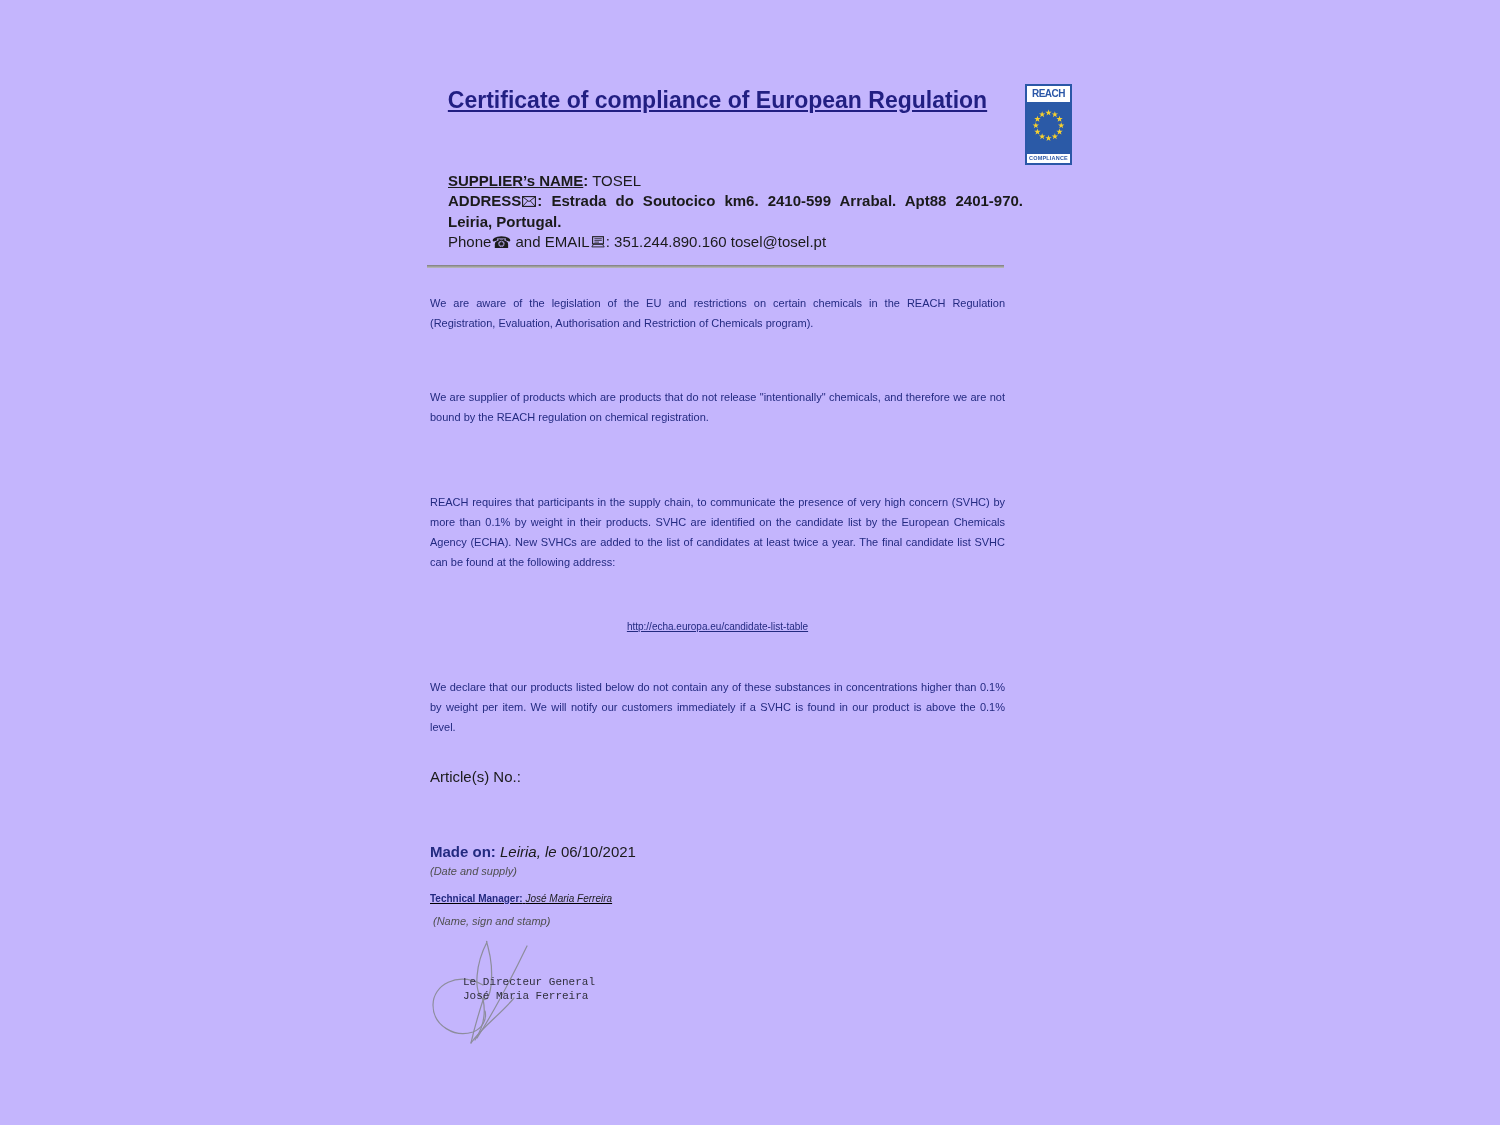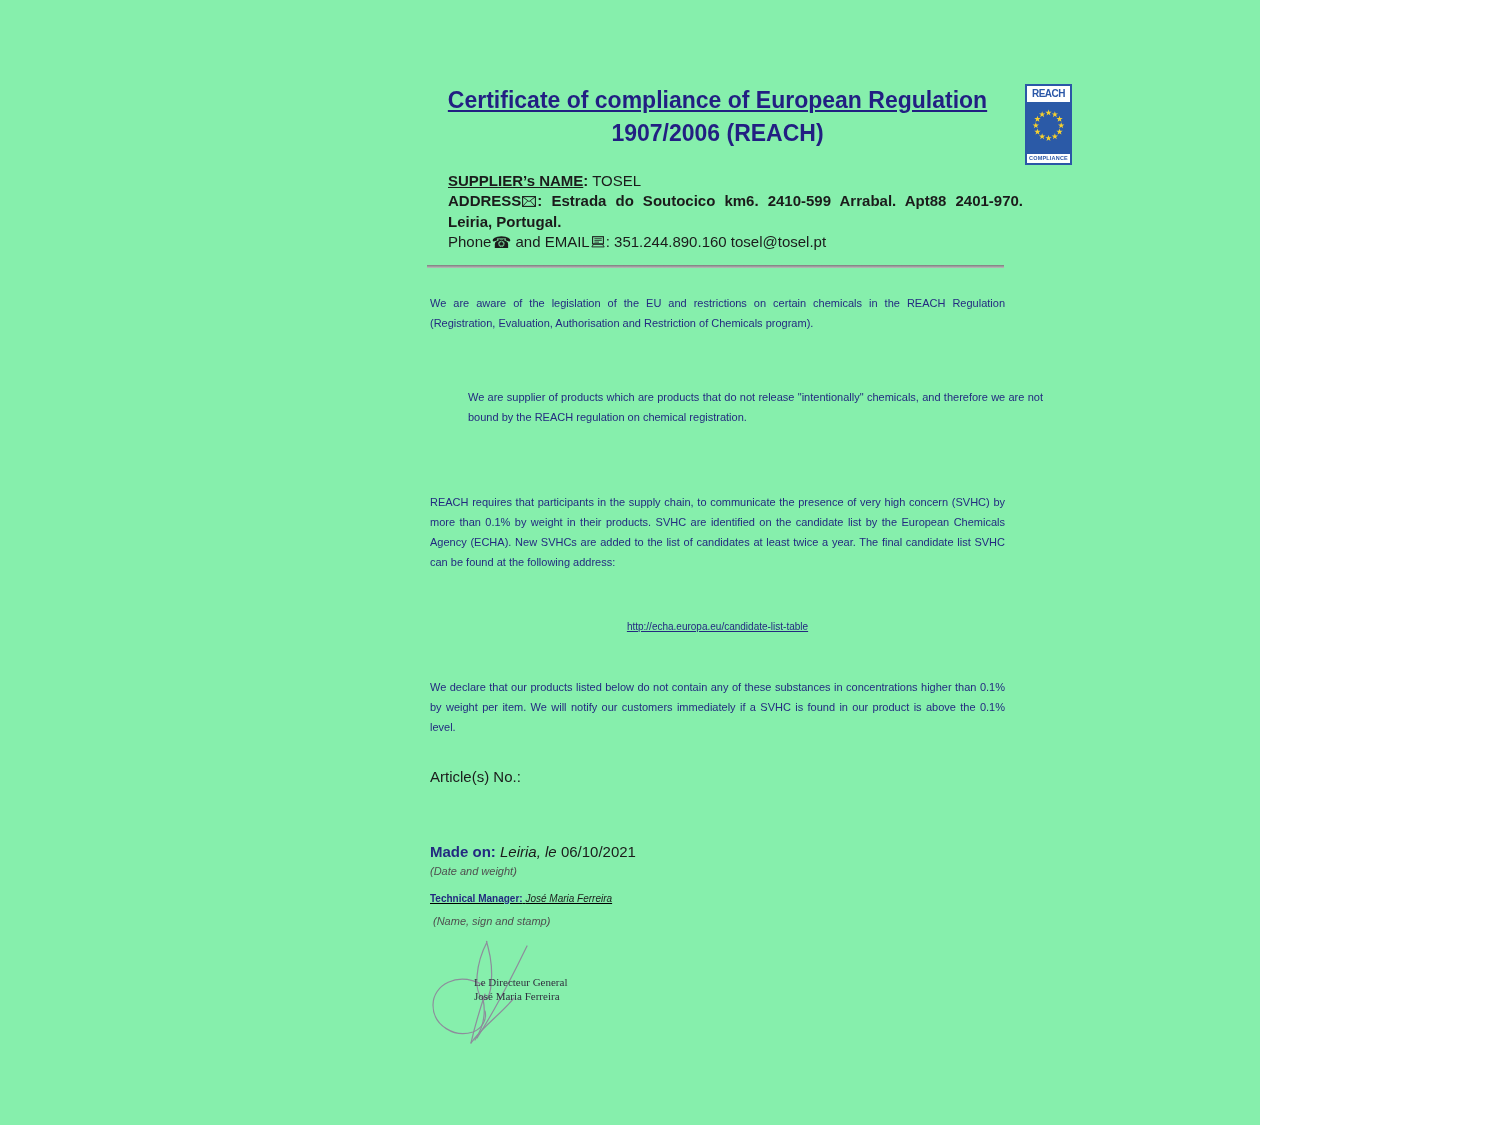--- a/index.html
+++ b/index.html
@@ -1,18 +1,18 @@
 <!DOCTYPE html>
 <html><head>
 <meta charset="utf-8">
 <style>
   * { margin:0; padding:0; box-sizing:border-box; }
   html,body { background:#ffffff; }
   .page {
-    position:relative; width:1260px; height:1125px; background:#86efac;
+    position:relative; width:1500px; height:1125px; background:#c4b5fd;
     font-family:"Liberation Sans", sans-serif; overflow:hidden;
   }
 
   
   .title {
     position:absolute; left:430px; top:84px; width:575px;
     text-align:center; font-weight:bold; font-size:23px; line-height:33px;
     color:#221f82;
   }
   .title .l1 { text-decoration:underline; white-space:nowrap; }
@@ -50,21 +50,21 @@
     position:absolute; left:427px; top:265px; width:577px; height:3px;
     background:linear-gradient(#7d7d7d, #bdbdbd);
   }
 
   
   .para {
     position:absolute; left:430px; width:575px;
     font-size:11px; line-height:20px; text-align:justify; color:#232a80;
   }
   .p1 { top:293px; }
-  .p2 { top:387px;margin-left:38px; }
+  .p2 { top:387px; }
   .p3 { top:492px; }
   .p4 { top:677px; }
 
   .link-line { position:absolute; left:430px; top:621px; width:575px; text-align:center; font-size:10px; }
   .link-line a { color:#232a80; text-decoration:underline; cursor:pointer; }
 
   .article-line { position:absolute; left:430px; top:768px; width:575px; font-size:15px; color:#1b1b1b; }
 
   .made-on { position:absolute; left:430px; top:843px; width:575px; font-size:15px; }
   .made-on .lbl { font-weight:bold; color:#232a80; }
@@ -78,32 +78,31 @@
   .cap2 { top:915px; padding-left:3px; }
   .tech { position:absolute; left:430px; top:893px; width:575px; font-size:10px;text-decoration:underline; }
   .tech .lbl { font-weight:bold; color:#232a80; }
   .tech .name { font-style:italic; color:#1b1b1b; }
 
   
   .signature { position:absolute; left:425px; top:933px; width:130px; height:125px; }
   .signature svg { position:absolute; left:0; top:0; }
   .stamp {
     position:absolute; left:38px; top:43px;
-    font-family:Liberation Serif, serif; font-size:11px; line-height:13.5px;
-    color:#30303e; white-space:nowrap;margin-left:11px;
+    font-family:Liberation Mono, monospace; font-size:11px; line-height:13.5px;
+    color:#30303e; white-space:nowrap;
   }
 </style>
 </head>
 <body>
 
 <div class="page">
 
   <div class="title">
     <span class="l1">Certificate of compliance of European Regulation</span>
-    <span class="l2">1907/2006 (REACH)</span>
   </div>
 
   <div class="logo">
     <div class="logo-header">REACH</div>
     <div class="logo-flag">
       <svg width="43" height="47" viewBox="0 0 44 48" aria-hidden="true">
         <defs>
           <path id="star" d="M0,-3.4 L0.79,-1.09 L3.23,-1.05 L1.28,0.42 L2.0,2.75 L0,1.35 L-2.0,2.75 L-1.28,0.42 L-3.23,-1.05 L-0.79,-1.09 Z" fill="#f8d12e"></path>
         </defs>
         <use href="#star" transform="translate(22,11)"></use>
@@ -159,21 +158,21 @@
 
   <p class="para p4">We declare that our products listed below do not contain any of these substances in concentrations higher than 0.1% by weight per item. We will notify our customers immediately if a SVHC is found in our product is above the 0.1% level.</p>
 
   <div class="article-line">Article(s) No.:</div>
 
   <div class="made-on">
     <span class="lbl">Made on:</span>
     <span class="place">Leiria, le</span>
     <span class="date">06/10/2021</span>
   </div>
-  <div class="caption cap1">(Date and weight)</div>
+  <div class="caption cap1">(Date and supply)</div>
 
   <div class="tech">
     <span class="lbl">Technical Manager:</span>
     <span class="name">José Maria Ferreira</span>
   </div>
   <div class="caption cap2">(Name, sign and stamp)</div>
 
   <div class="signature">
     <svg width="130" height="125" viewBox="0 0 130 125">
       <g fill="none" stroke="#8d8d9c" stroke-width="1.2" stroke-linecap="round">

